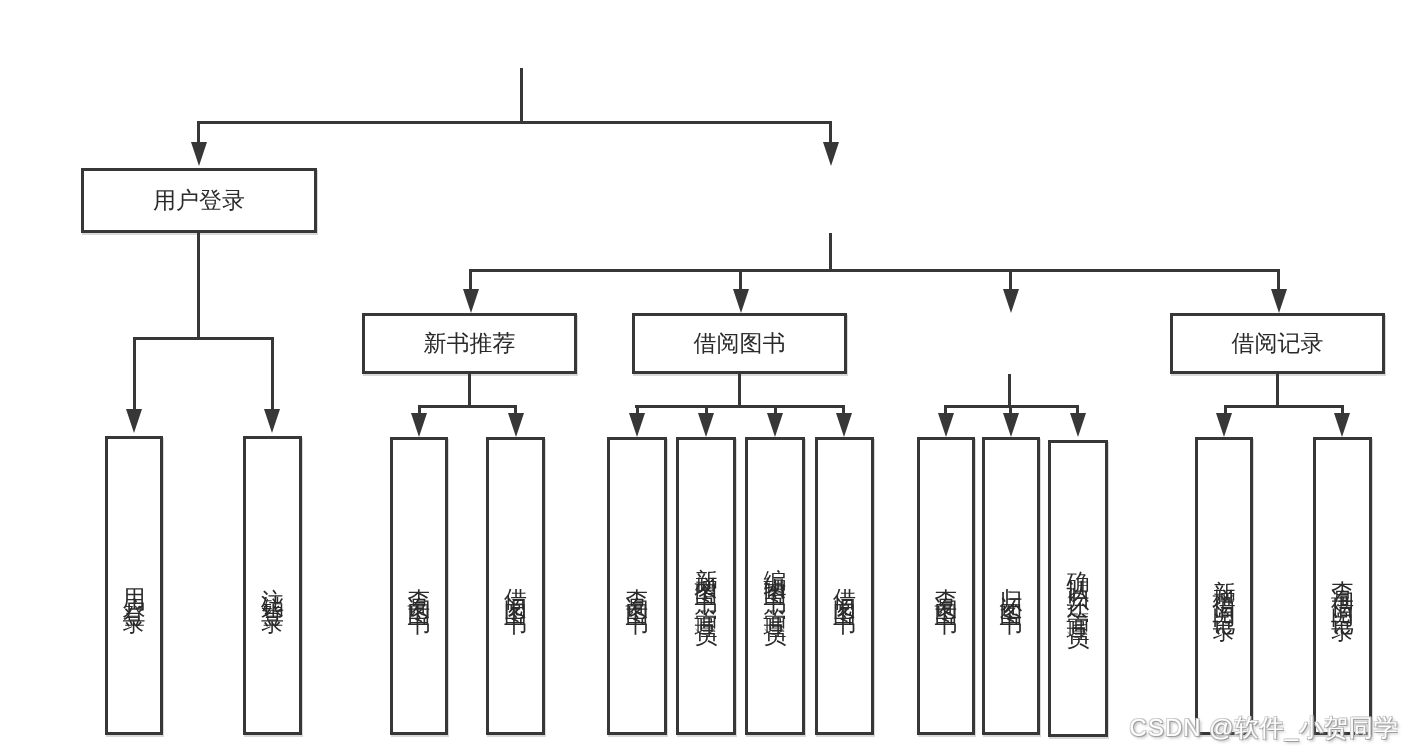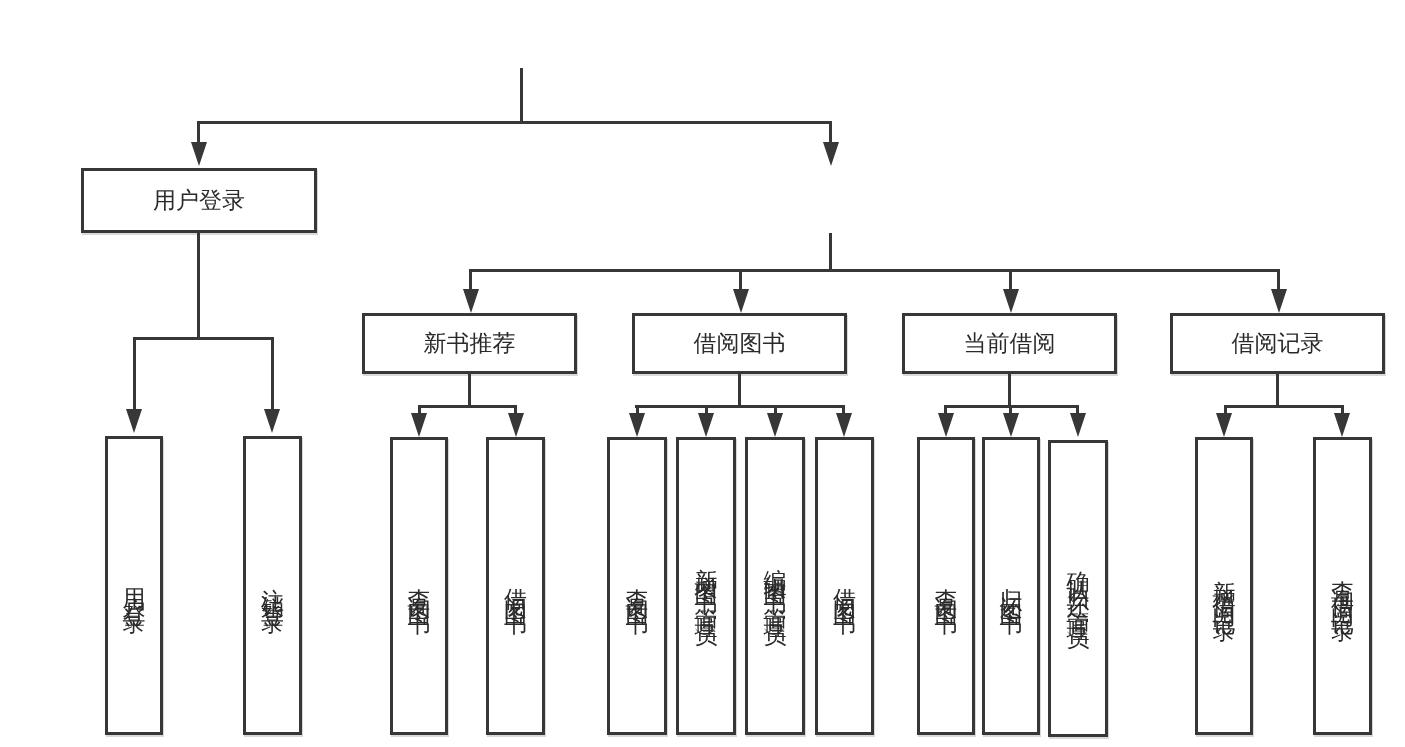--- a/index.html
+++ b/index.html
@@ -40,21 +40,20 @@
 <div class="canvas">
 
 
   <div class="box" style="left:81px; top:168px; width:236px; height:65px;">用户登录</div>
 
 
   <div class="box" style="left:362px; top:313px; width:215px; height:61px;">新书推荐</div>
 
   <div class="box" style="left:632px; top:313px; width:215px; height:61px;">借阅图书</div>
 
-  <div class="box" style="left:902px; top:313px; width:215px; height:61px;">当前借阅</div>
 
   <div class="box" style="left:1170px; top:313px; width:215px; height:61px;">借阅记录</div>
 
   <div class="box vbox" style="left:105px; top:436px; width:58px; height:299px;">用户登录</div>
   <div class="box vbox" style="left:243px; top:436px; width:59px; height:299px;">注销登录</div>
 
   <div class="box vbox" style="left:390px; top:437px; width:58px; height:298px;">查询图书</div>
   <div class="box vbox" style="left:486px; top:437px; width:59px; height:298px;">借阅图书</div>
 
   <div class="box vbox" style="left:607px; top:437px; width:60px; height:298px;">查询图书</div>
@@ -121,14 +120,15 @@
   <div class="vline" style="left:1076px; top:405px; height:8px;"></div>
   <div class="arrow" style="left:1070px; top:413px;"></div>
 
   <div class="vline" style="left:1276px; top:374px; height:31px;"></div>
   <div class="hline" style="left:1224px; top:405px; width:119px;"></div>
   <div class="vline" style="left:1224px; top:405px; height:8px;"></div>
   <div class="arrow" style="left:1216px; top:413px;"></div>
   <div class="vline" style="left:1341px; top:405px; height:8px;"></div>
   <div class="arrow" style="left:1334px; top:413px;"></div>
 
+  <div class="watermark">CSDN @软件_小贺同学</div>
 
 </div>
 
 </body></html>

